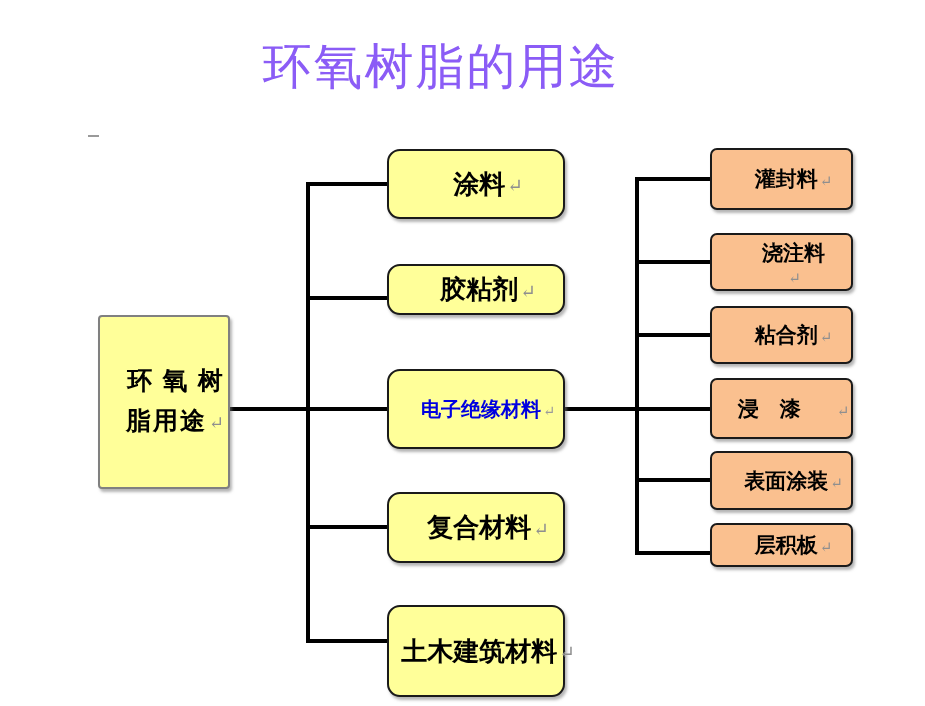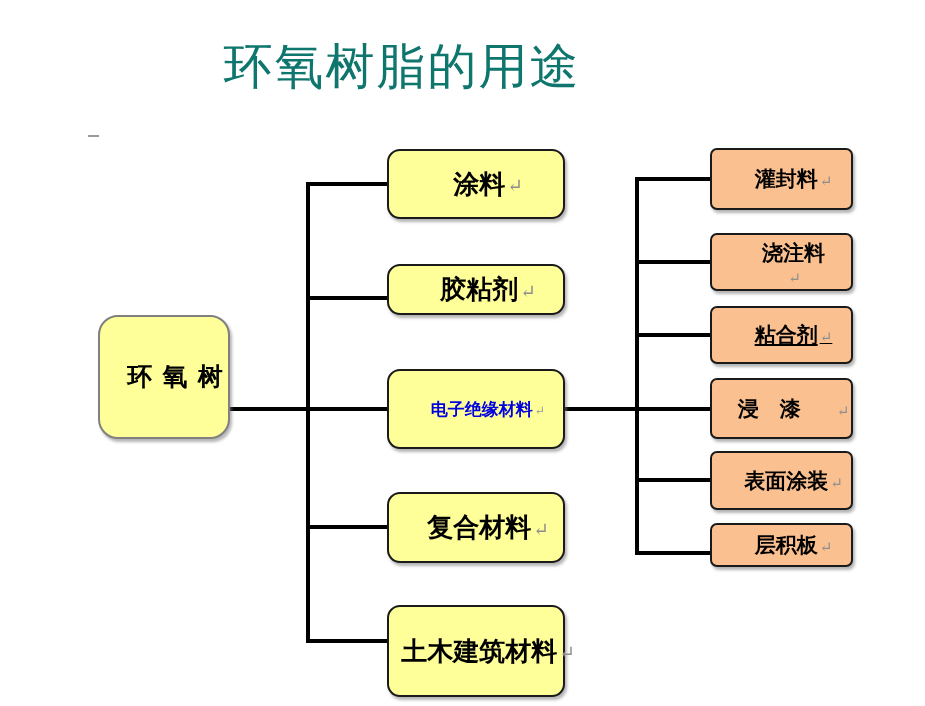--- a/index.html
+++ b/index.html
@@ -4,52 +4,52 @@
 <style>
   html,body { margin:0; padding:0; background:#ffffff; }
   body { width:925px; height:706px; position:relative; overflow:hidden;
          font-family:"Liberation Serif","DejaVu Serif",serif; }
 
   .stage { position:absolute; inset:0; }
 
   
   .title { position:absolute; left:0; top:34px; width:804px;
            text-align:center; font-size:49px; letter-spacing:2px;
-           color:#0f766e; white-space:nowrap; }
+           color:#8b5cf6; white-space:nowrap;padding-left:39px; }
 
   
   .stray { position:absolute; left:88px; top:135px; width:11px; height:2px;
            background:#9a9a9a; }
 
   
   .node { position:absolute; box-sizing:border-box;
           display:flex; align-items:center; justify-content:center;
           font-weight:bold; color:#000;
           box-shadow:2px 3px 3px rgba(120,120,120,0.55);padding-left:24px; }
 
-  .root { left:98px; top:315px; width:132px; height:124px;
-          background:#FFFF99; border:2px solid #808080; border-radius:20px;
+  .root { left:98px; top:315px; width:132px; height:174px;
+          background:#FFFF99; border:2px solid #808080; border-radius:4px;
           flex-direction:column; font-size:25px; line-height:40px; }
   .root .rline { white-space:pre; letter-spacing:2px; }
 
   .mid { left:387px; width:178px; background:#FFFF99;
          border:2px solid #1a1a1a; border-radius:13px; font-size:26px; }
   .m0 { top:149px; height:70px; }
   .m1 { top:264px; height:51px; }
-  .m2 { top:369px; height:80px; font-size:17px; }
+  .m2 { top:369px; height:80px; font-size:20px; }
   .m3 { top:492px; height:71px; }
   .m4 { top:605px; height:92px; }
   .highlight .lbl { color:#0000E0; }
   .highlight .rmark { color:#9a9a9a; }
 
   .org { left:710px; width:143px; background:#FAC08F;
          border:2px solid #1a1a1a; border-radius:7px; font-size:21px; }
   .o0 { top:148px; height:62px; }
   .o1 { top:233px; height:58px;flex-direction:column; }
-  .o2 { top:306px; height:58px;text-decoration:underline; }
+  .o2 { top:306px; height:58px; }
   .o3 { top:378px; height:61px;gap:34px; }
   .o4 { top:451px; height:59px; }
   .o5 { top:523px; height:44px; }
 
   .lbl { white-space:pre; }
   .rmark { color:#8f8f8f; font-size:0.72em; margin-left:2px;
            font-weight:normal; transform:translateY(2px); }
 
   
   .line { position:absolute; background:#000; }
@@ -87,20 +87,21 @@
   <div class="line rv-trunk"></div>
   <div class="line rb1"></div>
   <div class="line rb2"></div>
   <div class="line rb3"></div>
   <div class="line rbm"></div>
   <div class="line rb5"></div>
   <div class="line rb6"></div>
 
   <div class="node root">
     <span class="rline">环 氧 树</span>
+    <span class="rline"><span>脂用途</span><span class="rmark">↵</span></span>
   </div>
 
   <div class="node mid m0">
     <span class="lbl">涂料</span>
       <span class="rmark">↵</span>
   </div>
   <div class="node mid m1">
     <span class="lbl">胶粘剂</span>
       <span class="rmark">↵</span>
   </div>

